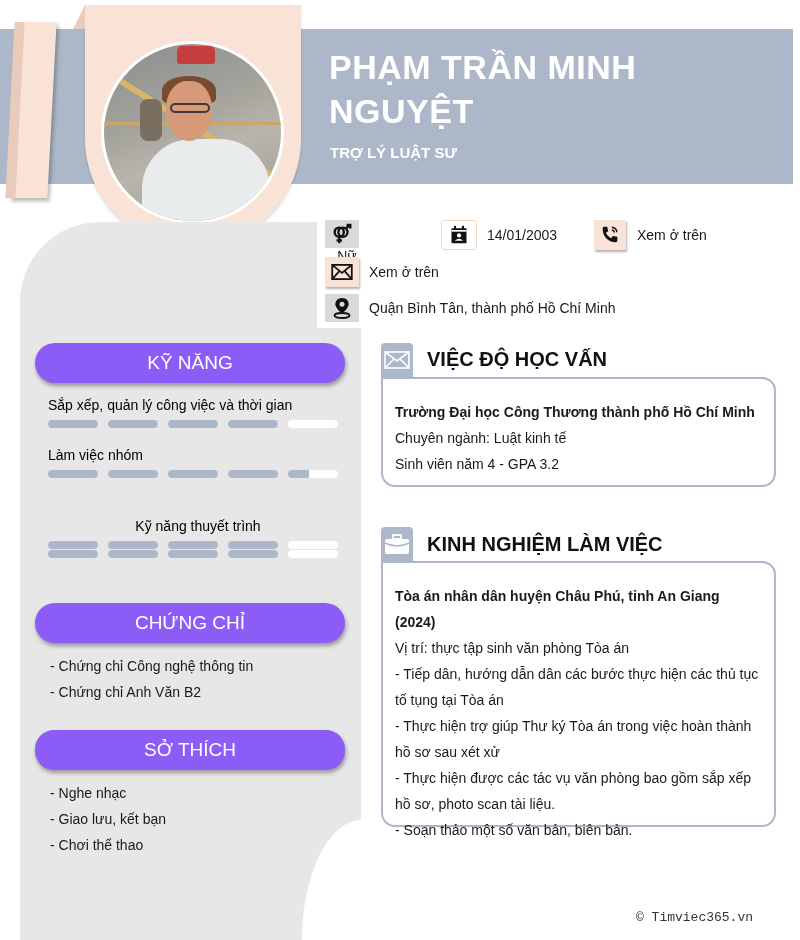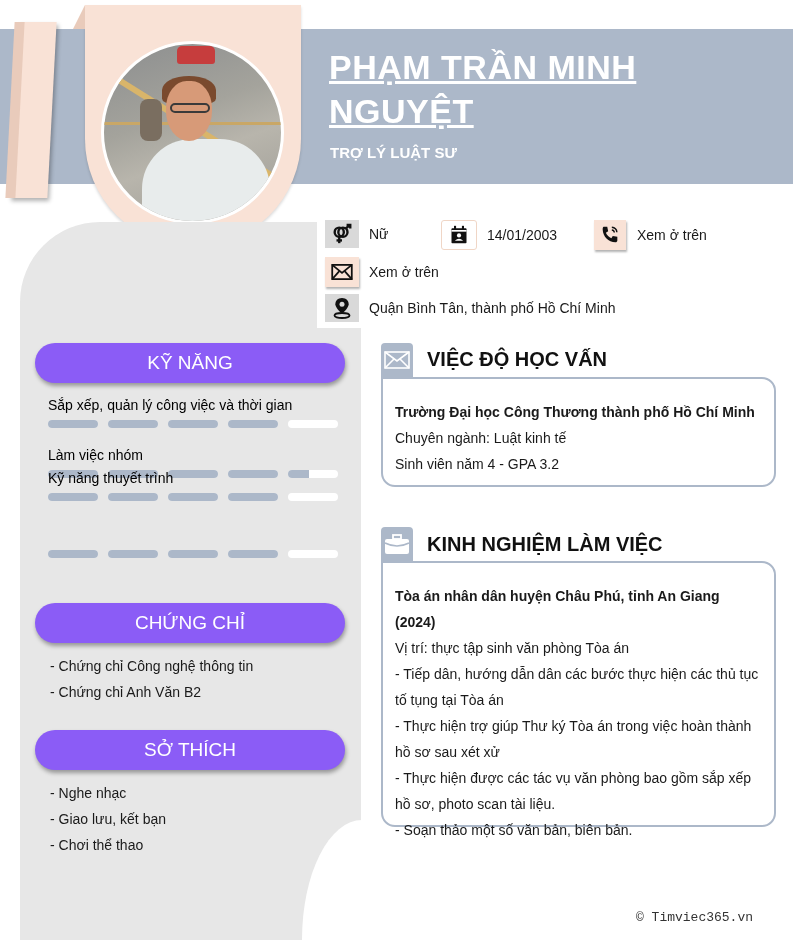--- a/index.html
+++ b/index.html
@@ -21,21 +21,21 @@
   .photo .road { position:absolute; left:10px; top:30px; width:220px; height:6px; background:#d9b56a; transform: rotate(32deg); transform-origin:left; }
   .photo .road2 { position:absolute; left:0px; top:78px; width:220px; height:3px; background:#c9a766; }
   .photo .car { position:absolute; left:73px; top:2px; width:38px; height:18px; background:#c63d3d; border-radius:5px 5px 3px 3px; }
   .photo .bike { position:absolute; left:36px; top:55px; width:22px; height:42px; background:#7a6e60; border-radius:8px; }
   .photo .body { position:absolute; left:38px; top:95px; width:128px; height:110px; background:#e8ecec; border-radius:50px 50px 0 0; }
   .photo .head { position:absolute; left:62px; top:37px; width:46px; height:60px; background:#d79a78; border-radius:45% 45% 50% 50%; }
   .photo .hair { position:absolute; left:58px; top:32px; width:54px; height:28px; background:#7a4a2e; border-radius:50% 50% 20% 20%; }
   .photo .glasses { position:absolute; left:66px; top:59px; width:40px; height:10px; border:2px solid #3a3a3a; border-radius:5px; }
 
   .name { position: absolute; left: 329px; top: 45px; width: 440px; color: #ffffff; font-weight: bold;
-    font-size: 34px; line-height: 44px; letter-spacing: 0.5px; text-decoration: underline; }
+    font-size: 34px; line-height: 44px; letter-spacing: 0.5px; }
   .job-title { position: absolute; left: 330px; top: 144px; color: #ffffff; font-weight: bold; font-size: 15px; }
   .contact { position: absolute; display: flex; align-items: center; font-size: 14px; color: #1a1a1a; }
   .cicon { width: 34px; height: 28px; display:flex; align-items:center; justify-content:center; margin-right: 10px; }
   .cicon.grey { background: #d9d9d9; }
   .cicon.peach { background: #f9e2d6; box-shadow: 1px 2px 2px rgba(0,0,0,0.3); }
   .cicon.outline { background: #ffffff; border: 1px solid #f0d6c6; border-radius: 3px; box-shadow: none; }
   .cicon svg { display:block; }
 
   
   .left-panel { position: absolute; left: 20px; top: 222px; width: 341px; height: 718px; background: #e7e7e7;
@@ -82,21 +82,21 @@
 </div>
 <div class="name">
   <div>PHẠM TRẦN MINH</div>
   <div>NGUYỆT</div>
 </div>
 <div class="job-title">TRỢ LÝ LUẬT SƯ</div>
 
 <div class="left-panel"></div>
 <div class="left-white-tab"></div>
 
-<div class="contact" style="left:325px; top:220px;">
+<div class="contact" style="left:325px; top:220px;flex-direction:column;">
   <span class="cicon grey">
     <svg width="22" height="22" viewBox="0 0 24 24">
         <circle cx="9" cy="10" r="5" fill="none" stroke="#111" stroke-width="2.6"></circle>
         <circle cx="13" cy="10" r="5" fill="none" stroke="#111" stroke-width="2.6"></circle>
         <line x1="9" y1="15" x2="9" y2="22" stroke="#111" stroke-width="2.6"></line>
         <line x1="6" y1="19" x2="12" y2="19" stroke="#111" stroke-width="2.6"></line>
         <line x1="16" y1="6" x2="21" y2="2" stroke="#111" stroke-width="2.6"></line>
         <polyline points="17,2 21,2 21,6" fill="none" stroke="#111" stroke-width="2.6"></polyline>
       </svg>
   </span>
@@ -181,21 +181,21 @@
         <div class="fill" style="width:100%"></div>
       </div>
       <div class="bar">
         <div class="fill" style="width:100%"></div>
       </div>
       <div class="bar">
         <div class="fill" style="width:42%"></div>
       </div>
   </div>
 </div>
-<div class="skill" style="top:470px;">
+<div class="skill" style="top:518px;text-align:center;">
   <div class="skill-name">Kỹ năng thuyết trình</div>
   <div class="bars">
     <div class="bar">
         <div class="fill" style="width:100%"></div>
       </div>
       <div class="bar">
         <div class="fill" style="width:100%"></div>
       </div>
       <div class="bar">
         <div class="fill" style="width:100%"></div>
@@ -227,21 +227,21 @@
       </div>
   </div>
 </div>
 
 <div class="sec-pill" style="top:603px;">CHỨNG CHỈ</div>
 <div class="list" style="top:653px;">
   <div>- Chứng chỉ Công nghệ thông tin</div>
   <div>- Chứng chỉ Anh Văn B2</div>
 </div>
 
-<div class="sec-pill" style="top:730px;">SỞ THÍCH</div>
+<div class="sec-pill" style="top:730px;border-radius:19px;">SỞ THÍCH</div>
 <div class="list" style="top:780px;">
   <div>- Nghe nhạc</div>
   <div>- Giao lưu, kết bạn</div>
   <div>- Chơi thể thao</div>
 </div>
 
 <div class="rsec-icon" style="left:381px; top:343px;">
   <svg width="26" height="18" viewBox="0 0 26 18">
       <rect x="1" y="1" width="24" height="16" fill="none" stroke="#fff" stroke-width="1.6"></rect>
       <polyline points="1,1 13,10 25,1" fill="none" stroke="#fff" stroke-width="1.6"></polyline>

